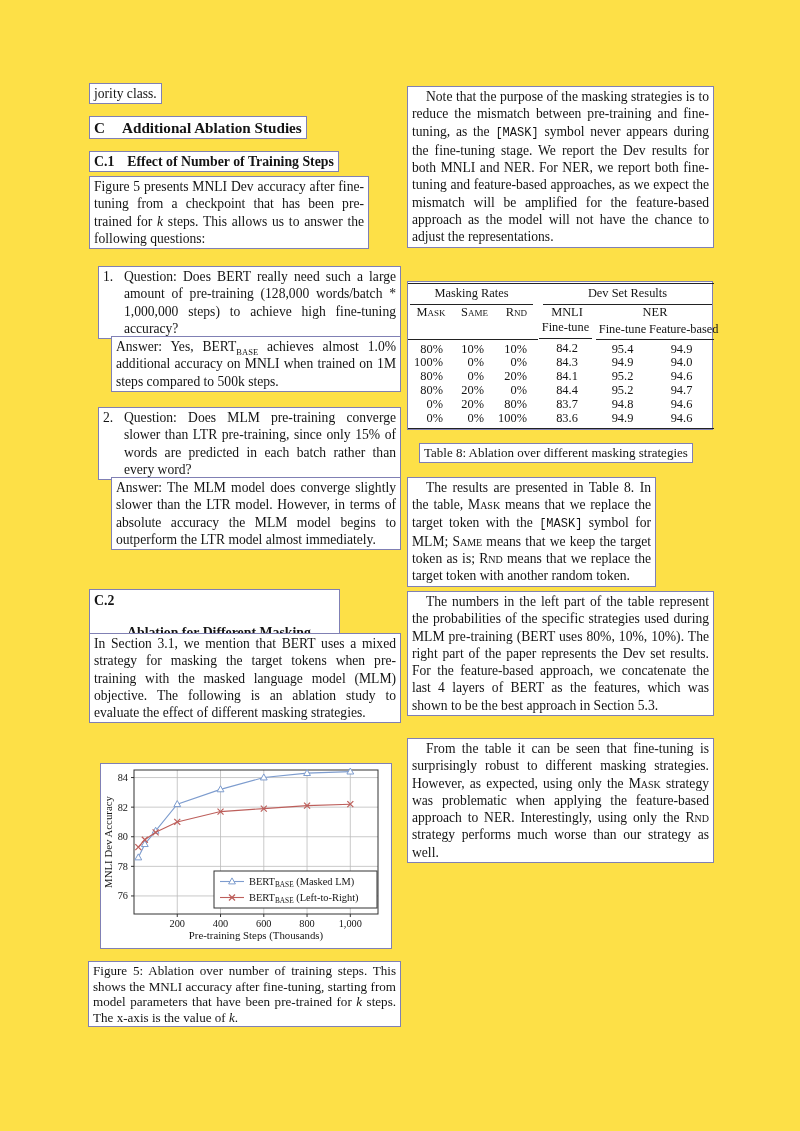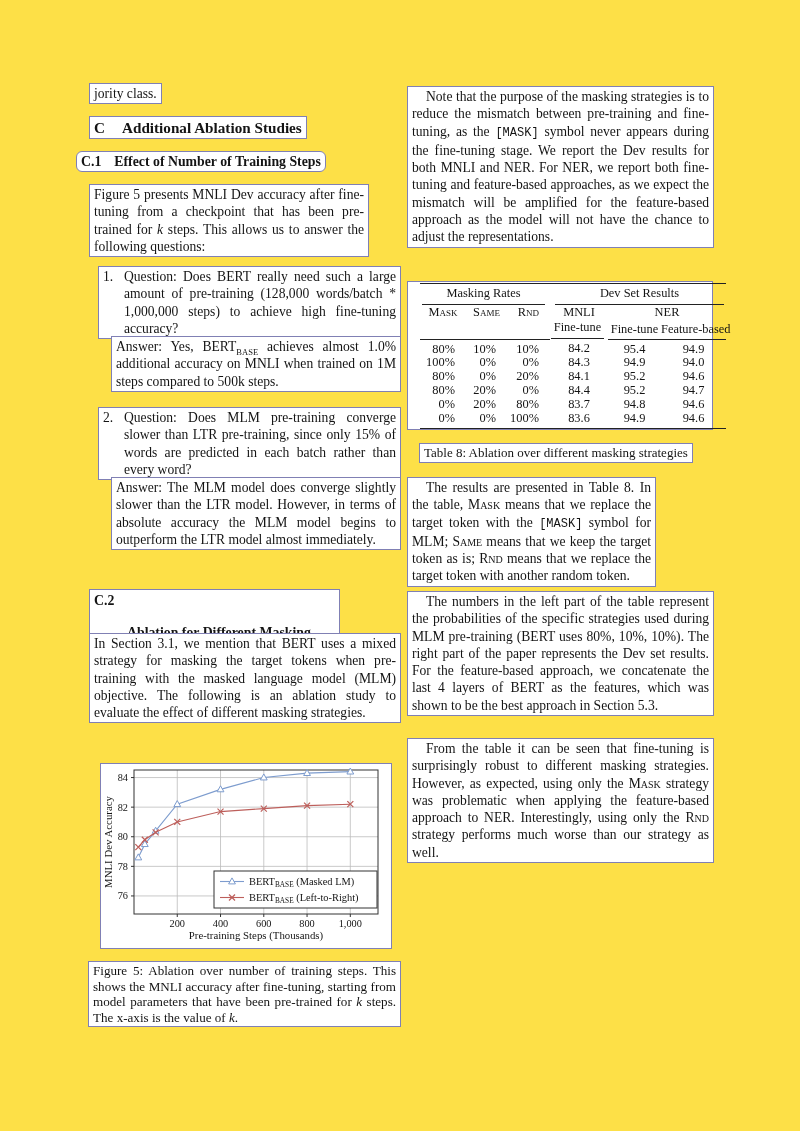--- a/index.html
+++ b/index.html
@@ -22,21 +22,21 @@
   sub.bsub{font-size:8.5px;line-height:0;}
   .ital{font-style:italic;}
   .sc{font-variant:small-caps;}
   .mono{font-family:"Liberation Mono","DejaVu Sans Mono",monospace;font-size:12px;}
   
   .figbox{position:absolute;left:100px;top:763px;width:290px;height:184px;
           border:1px solid #8080b4;background:#fff;}
   .caption{font-size:13.1px;line-height:15.6px;}
   
   .tablewrap{position:absolute;left:407px;top:281px;width:306px;border:1px solid #8080b4;
-             background:#fff;box-sizing:border-box;padding:1px 0 0 12px;}
+             background:#fff;box-sizing:border-box;padding:1px 0 0 0;}
   table.t8{width:100%;border-collapse:collapse;font-size:12.4px;color:#141414;
            border-top:1.4px solid #222;border-bottom:1.4px solid #222;table-layout:fixed;}
   table.t8 th{font-weight:normal;padding:0;}
   .grpcell div{border-bottom:1px solid #222;padding:2px 0 3px;margin:0 5px 0 2px;text-align:center;}
   .grpcell2 div{margin:0 2px 0 5px;}
   th.rspan{border-bottom:1px solid #222;vertical-align:top;padding-top:2px;text-align:center;}
   th.mnli{text-align:center;padding-top:2px;}
   th.ner{text-align:center;padding-top:2px;}
   th.subrule div{border-bottom:1px solid #222;padding-bottom:3px;margin:0 4px 0 1px;text-align:center;}
   th.nersub{border-bottom:1px solid #222;padding-bottom:3px;text-align:center;white-space:nowrap;}
@@ -49,25 +49,25 @@
 <body>
 
 <div class="page">
 
   <div class="tb fit" style="left:89px;top:83px;"><span>jority class.</span></div>
 
   <div class="tb fit h1" style="left:89px;top:116px;">
     <span class="secnum">C</span><span>Additional Ablation Studies</span>
   </div>
 
-  <div class="tb fit h2" style="left:76px;top:151px;border-radius:6px;">
+  <div class="tb fit h2" style="left:89px;top:151px;">
     <span class="secnum">C.1</span><span>Effect of Number of Training Steps</span>
   </div>
 
-  <div class="tb" style="left:89px;top:184px;width:280px;">
+  <div class="tb" style="left:89px;top:176px;width:280px;">
     <span>Figure 5 presents MNLI Dev accuracy after fine-tuning from a checkpoint that has been pre-trained for </span><span class="ital">k</span><span> steps. This allows us to answer the following questions:</span>
   </div>
 
   <div class="tb li" style="left:98px;top:266px;width:303px;">
     <span class="num">1.</span>
     <span class="litext">Question: Does BERT really need such a large amount of pre-training (128,000 words/batch * 1,000,000 steps) to achieve high fine-tuning accuracy?</span>
   </div>
 
   <div class="tb" style="left:111px;top:336px;width:290px;">
     <span>Answer: Yes, BERT</span><sub class="bsub">BASE</sub><span> achieves almost 1.0% additional accuracy on MNLI when trained on 1M steps compared to 500k steps.</span>

